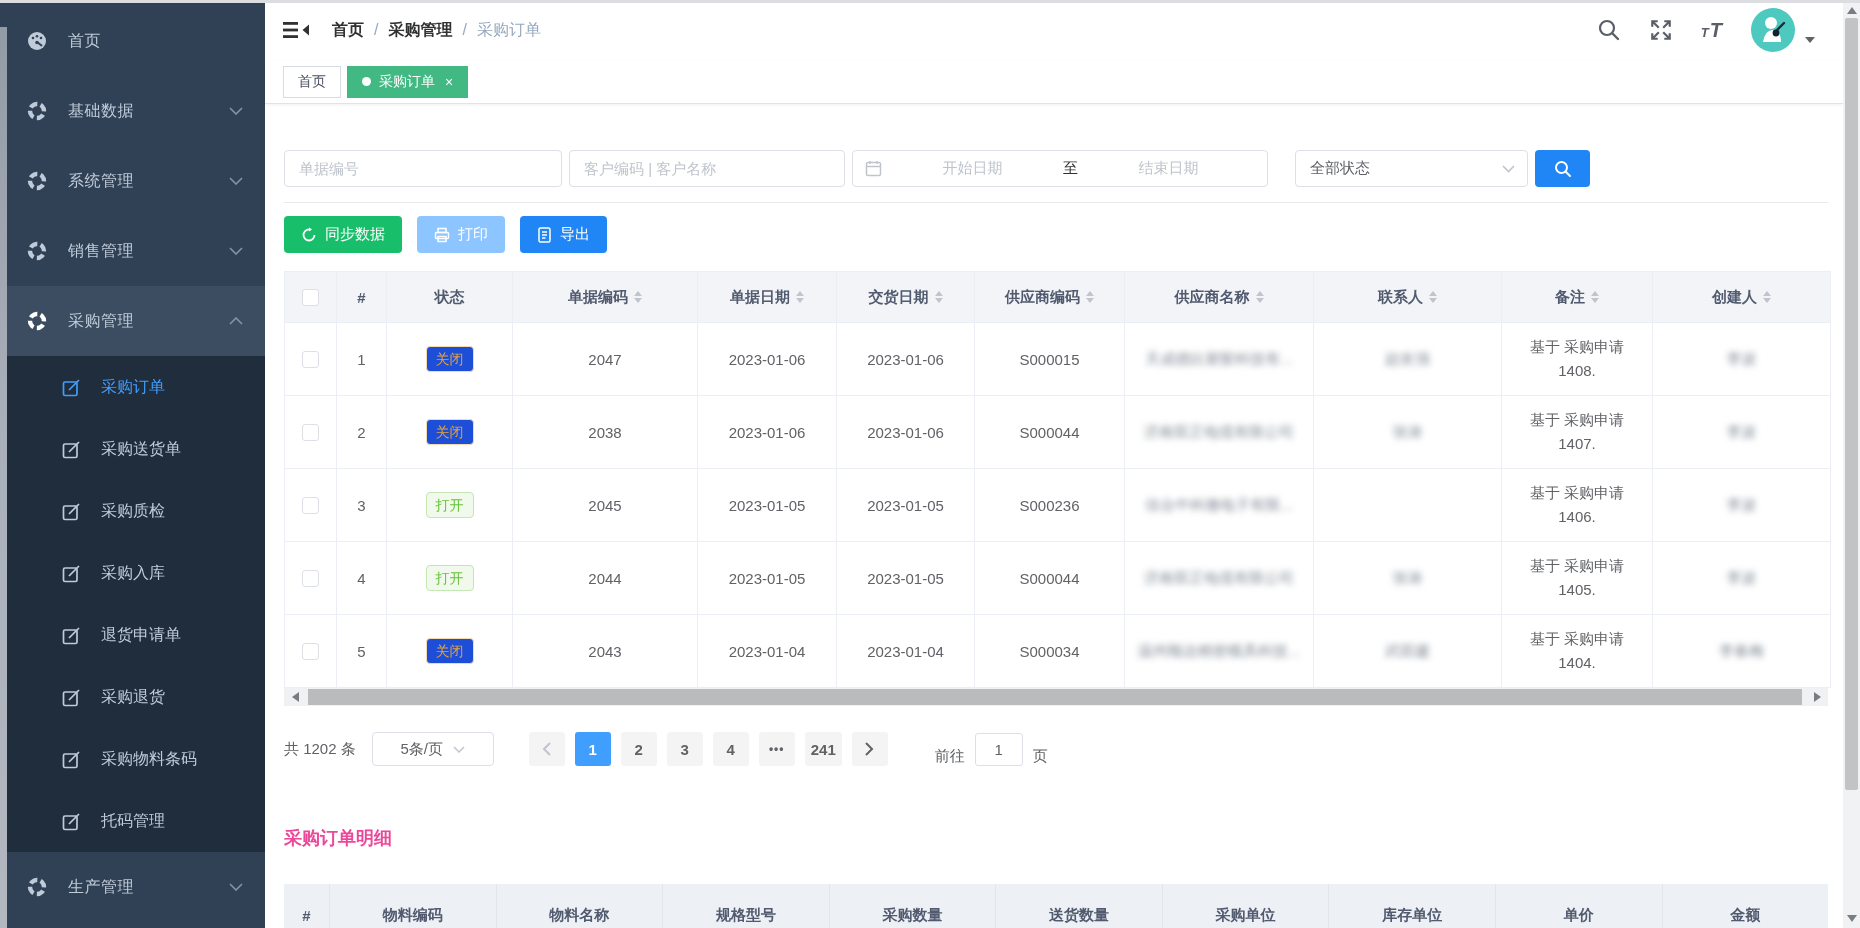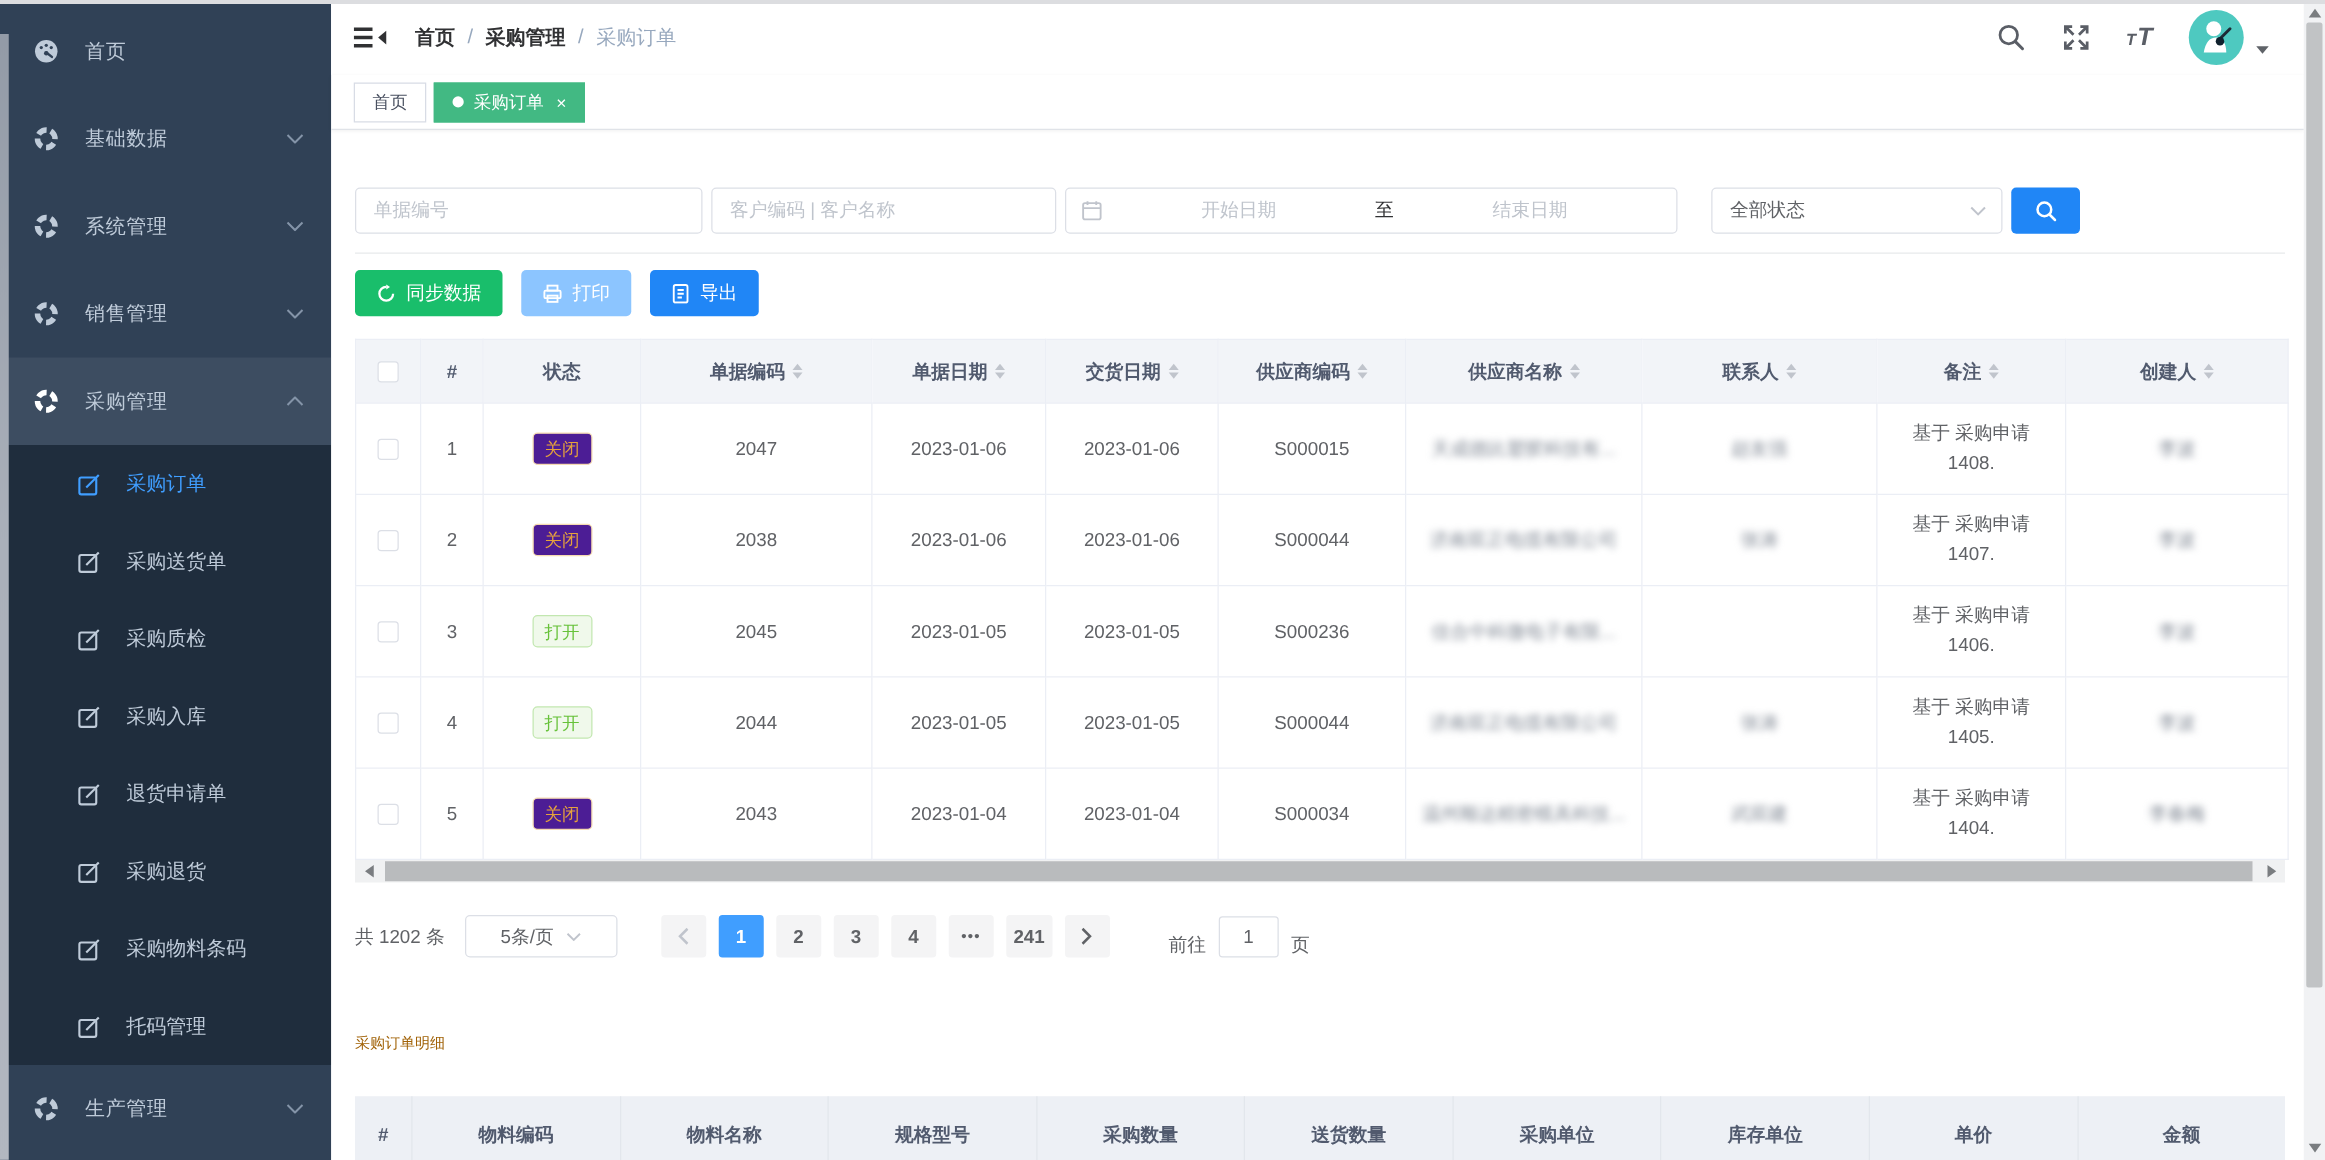--- a/index.html
+++ b/index.html
@@ -51,21 +51,21 @@
   .tab-close { font-size:14px; line-height:1; margin-left:2px; }
 
   .content { flex:1; min-width:0; padding:0 15px 0 19px; overflow:hidden; }
 
   
   .filter-row { display:flex; align-items:center; margin-top:46px; }
   .f-input { height:37px; border:1px solid #dcdfe6; border-radius:4px; padding:0 14px; font-size:15px; color:#606266; outline:none; }
   .f-input::placeholder { color:#bfc4cc; }
   .f-doc { width:278px; margin-right:7px; }
   .f-cust { width:276px; margin-right:7px; }
-  .daterange { width:490px; height:37px; border:1px solid #dcdfe6; border-radius:4px; display:flex; align-items:center; padding:0 12px; margin-right:27px; }
+  .daterange { width:416px; height:37px; border:1px solid #dcdfe6; border-radius:4px; display:flex; align-items:center; padding:0 12px; margin-right:27px; }
   .daterange .cal-ico { color:#c0c4cc; display:flex; margin-right:4px; }
   .dr-part { flex:1; text-align:center; color:#bfc4cc; font-size:15px; }
   .dr-sep { color:#303133; font-size:15px; padding:0 4px; }
   .f-select { width:233px; height:37px; border:1px solid #dcdfe6; border-radius:4px; display:flex; align-items:center; padding:0 12px 0 14px; margin-right:7px; color:#606266; cursor:pointer; }
   .f-select .sel-val { flex:1; }
   .f-select .sel-caret { color:#c0c4cc; display:flex; }
   .btn-search { width:55px; height:37px; background:#2086f6; border:none; border-radius:4px; display:flex; align-items:center; justify-content:center; color:#fff; cursor:pointer; }
 
   .filter-divider { height:1px; background:#e8eaec; margin:15px 0 13px; }
 
@@ -81,21 +81,21 @@
   .orders-table { width:100%; border-collapse:collapse; margin-top:18px; table-layout:fixed; }
   .orders-table th, .orders-table td { border:1px solid #ebeef5; text-align:center; vertical-align:middle; overflow:hidden; }
   .orders-table th { background:#f2f4f8; height:51px; font-size:15px; color:#515a6e; font-weight:700; }
   .orders-table td { height:73px; font-size:15px; color:#606266; }
   .th-inner { display:inline-flex; align-items:center; justify-content:center; }
   .sort { display:inline-flex; flex-direction:column; gap:2px; margin-left:6px; }
   .sort .s-up { width:0; height:0; border:4px solid transparent; border-top:none; border-bottom:5px solid #c0c4cc; }
   .sort .s-down { width:0; height:0; border:4px solid transparent; border-bottom:none; border-top:5px solid #c0c4cc; }
   .cb { width:17px; height:17px; border:1px solid #dcdfe6; border-radius:3px; background:#fff; margin:0 auto; cursor:pointer; }
   .tag { display:inline-block; padding:4px 9px; font-size:14px; border-radius:4px; line-height:1.2; }
-  .tag-warning { color:#e6a23c; background:#4c1d95; border:1px solid #f5dab1; }
+  .tag-warning { color:#e6a23c; background:#1d4ed8; border:1px solid #f5dab1; }
   .tag-success { color:#67c23a; background:#f0f9eb; border:1px solid #c2e7b0; }
   .blurred { filter:blur(3px); color:#7e8692; }
   td.remark { line-height:24px; padding:6px 12px; }
 
   
   .hscrollbar { height:18px; background:#f0f1f2; position:relative; }
   .hs-arrow { position:absolute; top:0; width:18px; height:18px; display:flex; align-items:center; justify-content:center; }
   .hs-arrow.left { left:2px; } .hs-arrow.right { right:2px; }
   .tri-left { width:0; height:0; border:5px solid transparent; border-left:none; border-right:7px solid #7a7d80; }
   .tri-right { width:0; height:0; border:5px solid transparent; border-right:none; border-left:7px solid #7a7d80; }
@@ -108,21 +108,21 @@
   .pg-size .sel-caret { color:#c0c4cc; display:flex; }
   .pg-btn { min-width:36px; height:34px; border-radius:3px; background:#f4f4f5; display:inline-flex; align-items:center; justify-content:center; margin:0 5px; color:#606266; font-weight:700; cursor:pointer; padding:0 6px; }
   .pg-btn.active { background:#409eff; color:#fff; }
   .pg-btn.disabled { cursor:default; }
   .pg-ellipsis { letter-spacing:1px; font-size:12px; }
   .pg-goto { display:flex; align-items:flex-end; gap:10px; margin-left:42px; color:#606266; }
   .pg-goto input { width:48px; height:33px; border:1px solid #dcdfe6; border-radius:3px; text-align:center; font-size:15px; color:#606266; outline:none; }
   .chev { display:flex; }
 
   
-  .detail-title { font-size:12px; font-weight:400; color:#a16207; margin-top:60px; }
+  .detail-title { font-size:18px; font-weight:700; color:#ec4899; margin-top:60px; }
   .detail-table { display:flex; margin-top:34px; background:#edf0f5; height:62px; }
   .d-th { flex:1; display:flex; align-items:center; justify-content:center; font-size:15px; font-weight:700; color:#515a6e; border-right:1px solid #e2e6ec; }
   .d-th:first-child { flex:0 0 46px; }
   .d-th:last-child { border-right:none; }
 
   
   .v-scroll { width:17px; flex-shrink:0; background:#f1f2f4; position:relative; }
   .vs-arrow { position:absolute; left:0; width:17px; height:16px; display:flex; align-items:center; justify-content:center; }
   .vs-arrow.up { top:2px; } .vs-arrow.down { bottom:2px; }
   .tri-up { width:0; height:0; border:5px solid transparent; border-top:none; border-bottom:7px solid #7a7d80; }

